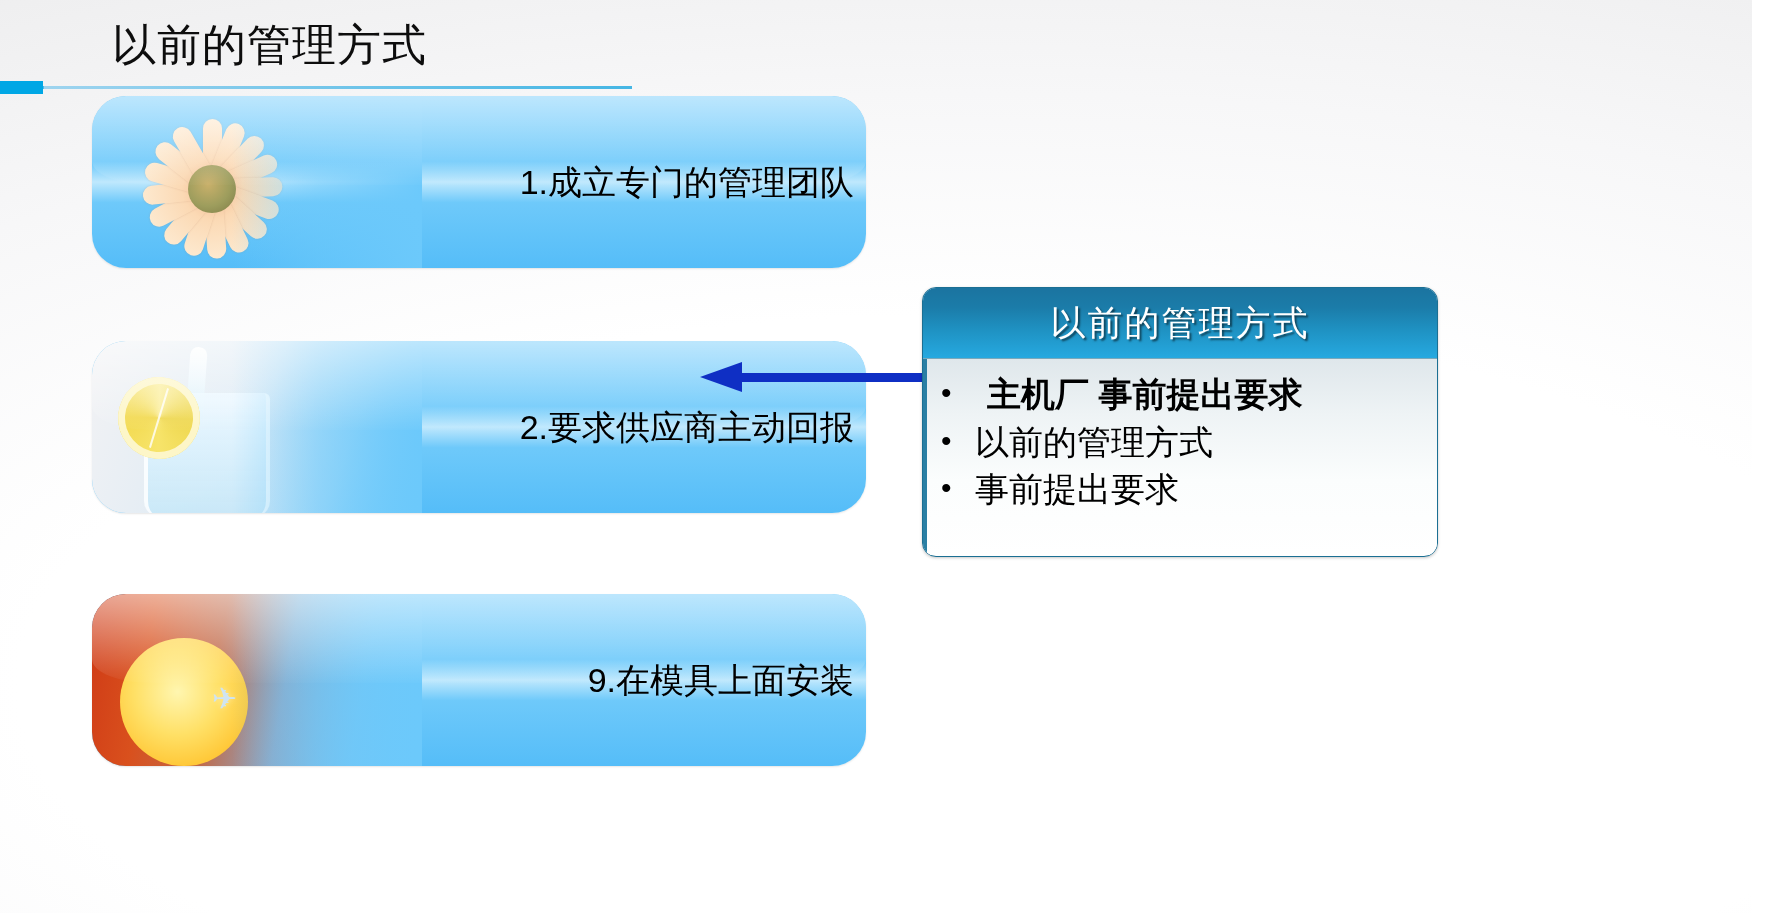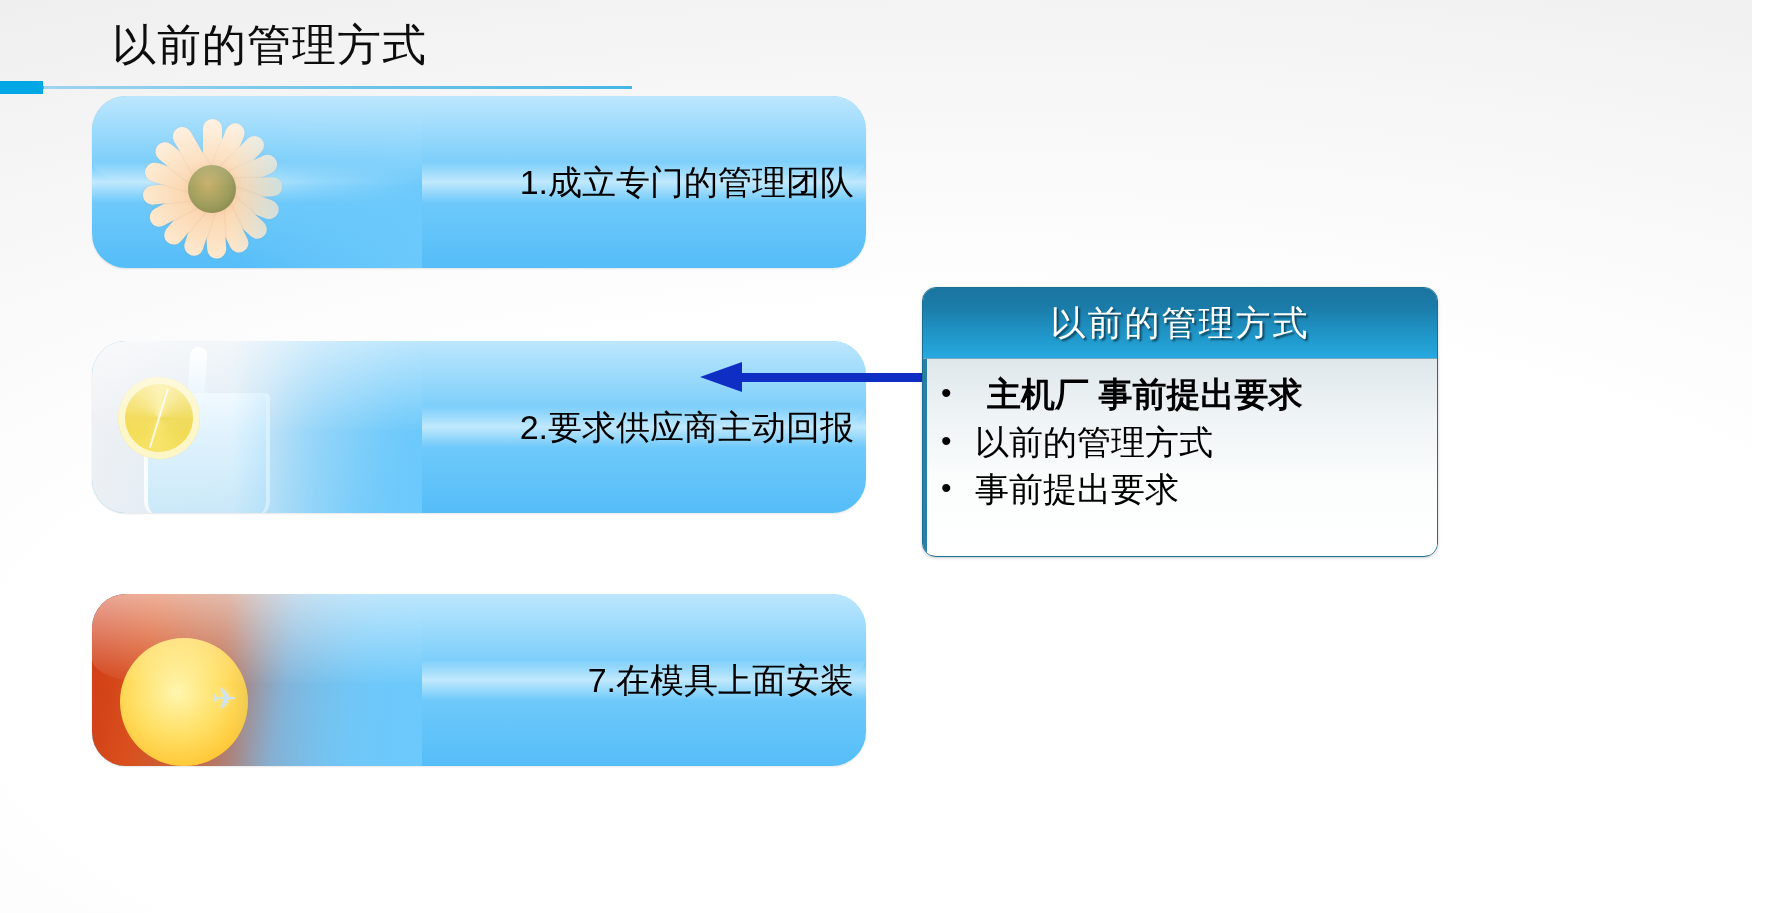--- a/index.html
+++ b/index.html
@@ -230,21 +230,21 @@
   </div>
 
   <div class="bar" id="bar3">
     <div class="photo">
       <div class="sun"></div>
       <div class="plane">✈</div>
       <div class="fade"></div>
     </div>
     <div class="gloss"></div>
     <div class="txt">
-      <span class="l1">7.在模具上面安装</span>
+      <span class="l1">9.在模具上面安装</span>
     </div>
   </div>
 
   <div id="arrow">
     <span class="head"></span>
     <span class="shaft"></span>
   </div>
 
   <div id="panel">
     <div id="panel-header">

